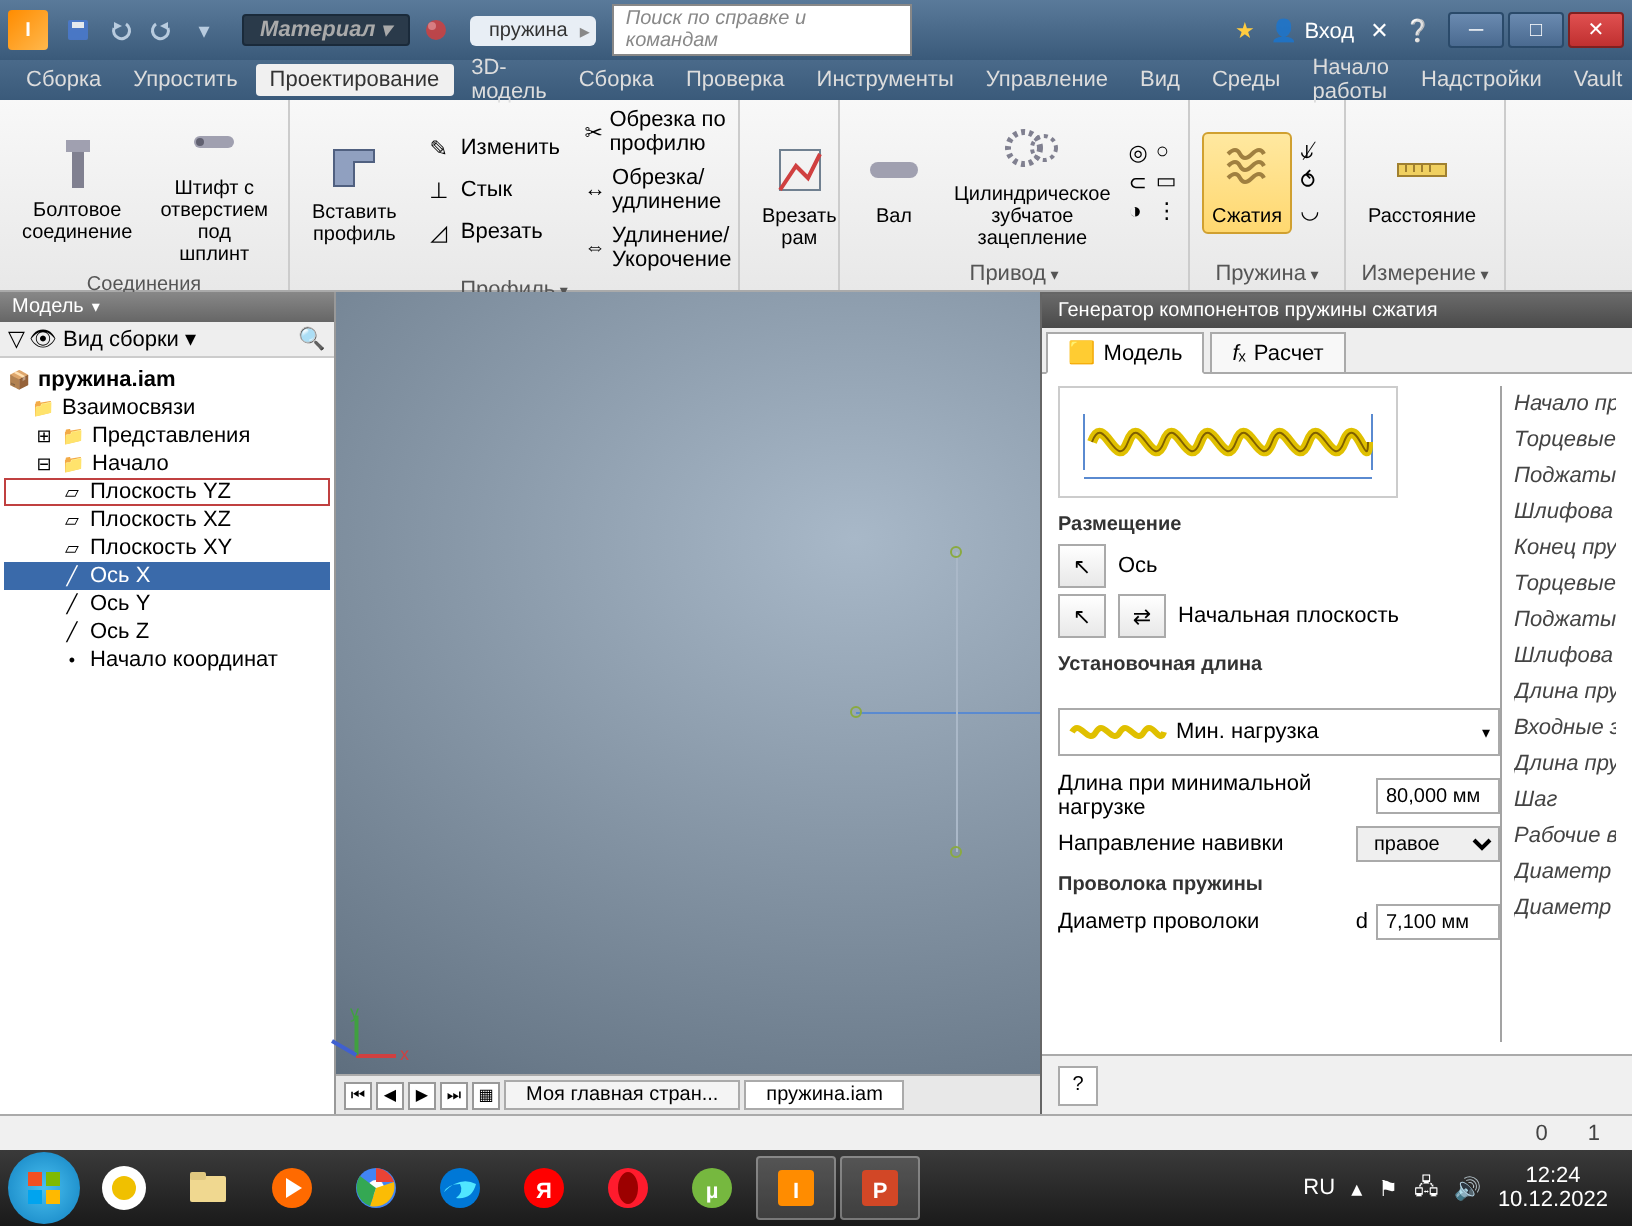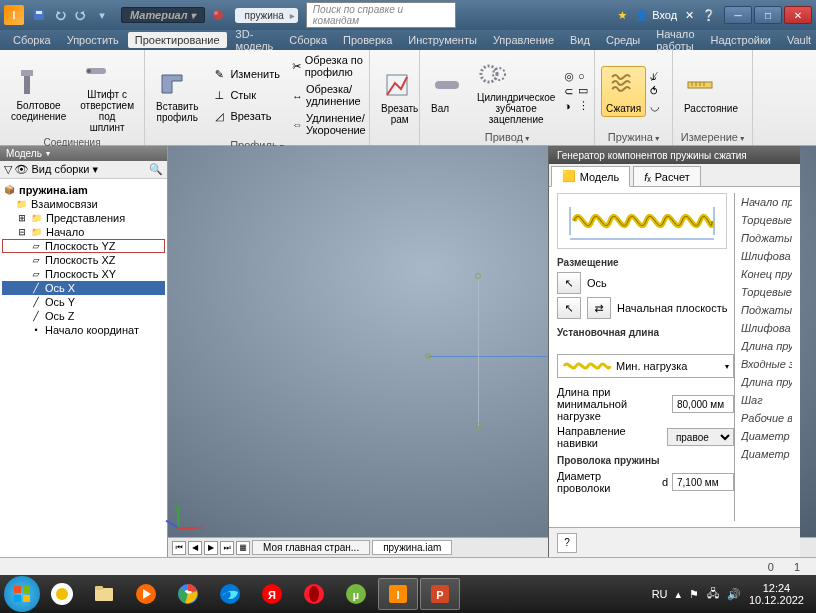--- a/index.html
+++ b/index.html
@@ -19,21 +19,21 @@
 
 .menubar { height:20px; background:linear-gradient(#4a6a8a,#3a5a7a); display:flex; align-items:center; padding:0 6px; color:#ddd; font-size:10px; gap:2px; }
 .menubar .mitem { padding:2px 7px; cursor:pointer; border-radius:2px; }
 .menubar .mitem.active { background:#f0f0f0; color:#333; }
 
 .ribbon { height:96px; background:linear-gradient(#f8f8f8,#e8e8e8); border-bottom:1px solid #aaa; display:flex; }
 .rgroup { border-right:1px solid #ccc; padding:2px 6px; display:flex; flex-direction:column; }
 .rgroup-body { flex:1; display:flex; align-items:center; gap:4px; }
 .rgroup-label { text-align:center; font-size:10px; color:#555; padding-top:1px; }
 .rgroup-label .drop::after { content:" ▾"; font-size:8px; }
-.big-btn { display:flex; flex-direction:column; align-items:flex-start; justify-content:center; padding:2px 4px; cursor:pointer; border:1px solid transparent; border-radius:3px; }
+.big-btn { display:flex; flex-direction:column; align-items:center; justify-content:center; padding:2px 4px; cursor:pointer; border:1px solid transparent; border-radius:3px; }
 .big-btn .icon { width:32px; height:32px; display:flex; align-items:center; justify-content:center; }
 .big-btn .lbl { font-size:10px; text-align:center; line-height:11px; margin-top:2px; }
 .small-row { display:flex; align-items:center; gap:3px; padding:1px 3px; cursor:pointer; font-size:10px; border:1px solid transparent; border-radius:2px; }
 .small-row .sicon { width:16px; height:16px; display:flex; align-items:center; justify-content:center; }
 .col { display:flex; flex-direction:column; gap:1px; }
 .big-btn.active { background:linear-gradient(#ffe8a0,#ffd870); border:1px solid #d0a030; }
 
 .workspace { position:absolute; top:146px; left:0; right:0; bottom:56px; display:flex; }
 .model-panel { width:168px; background:#f4f4f4; border-right:1px solid #999; display:flex; flex-direction:column; }
 .model-header { background:linear-gradient(#888,#666); color:#fff; padding:2px 6px; font-size:10px; display:flex; align-items:center; }
@@ -55,21 +55,21 @@
 .axis-lbl { position:absolute; font-size:9px; }
 .vp-tabs { position:absolute; bottom:0; left:0; right:0; height:20px; background:#e8e8e8; border-top:1px solid #aaa; display:flex; align-items:center; padding:0 4px; gap:2px; }
 .vp-tab { padding:1px 10px; background:#f4f4f4; border:1px solid #aaa; font-size:10px; cursor:pointer; }
 .vp-tab.active { background:#fff; }
 .vp-mini { width:14px; height:14px; border:1px solid #999; background:#fff; cursor:pointer; display:flex; align-items:center; justify-content:center; font-size:8px; }
 
 .scene-line-h { position:absolute; top:210px; left:260px; width:230px; height:1px; background:#5a8ad0; }
 .scene-line-v { position:absolute; top:130px; left:310px; width:1px; height:150px; background:#aab8c8; }
 .scene-dot { position:absolute; width:6px; height:6px; border:1px solid #8aaa40; border-radius:50%; background:transparent; }
 
-.dialog { position:absolute; top:146px; right:16px; width:252px; bottom:56px; background:#fef9c3; border-left:1px solid #666; border-top:1px solid #666; display:flex; flex-direction:column; }
+.dialog { position:absolute; top:146px; right:0; width:296px; bottom:56px; background:#fef9c3; border-left:1px solid #666; border-top:1px solid #666; display:flex; flex-direction:column; }
 .dlg-title { background:linear-gradient(#6a6a6a,#4a4a4a); color:#fff; padding:3px 8px; font-size:10px; }
 .dlg-tabs { display:flex; background:#eee; border-bottom:1px solid #aaa; }
 .dlg-tab { padding:3px 10px; font-size:10px; border:1px solid #aaa; background:#f8f8f8; cursor:pointer; display:flex; gap:4px; align-items:center; margin:2px 1px -1px 2px; }
 .dlg-tab.active { background:#fff; border-bottom:1px solid #fff; }
 .dlg-body { flex:1; background:#fff; padding:6px 8px; overflow:hidden; display:flex; }
 .dlg-left { flex:1; }
 .dlg-right { width:58px; border-left:1px solid #a3a3a3; padding-left:6px; font-size:10px; color:#444;font-style:italic; }
 .dlg-right div { padding:3px 0; white-space:nowrap; overflow:hidden; }
 .spring-preview { width:170px; height:56px; border:1px solid #ccc; margin-bottom:8px; display:flex; align-items:center; justify-content:center; background:#fff; }
 .field-group { margin-bottom:8px; }

